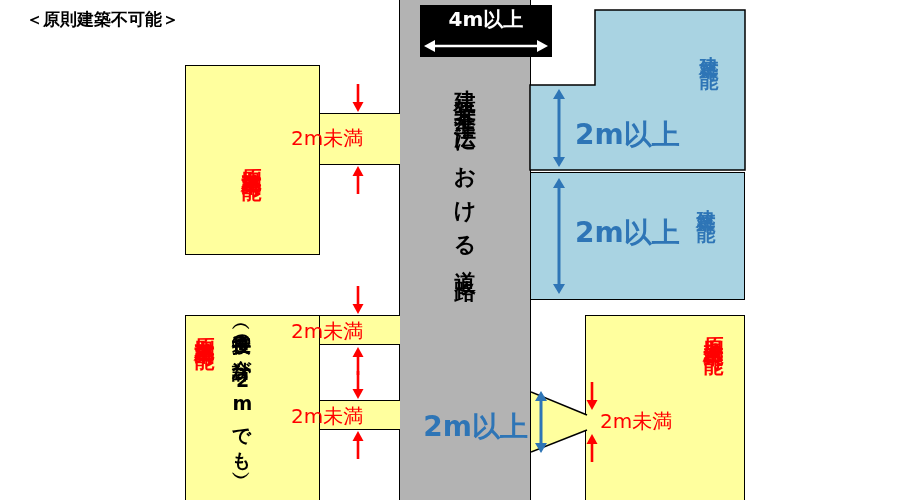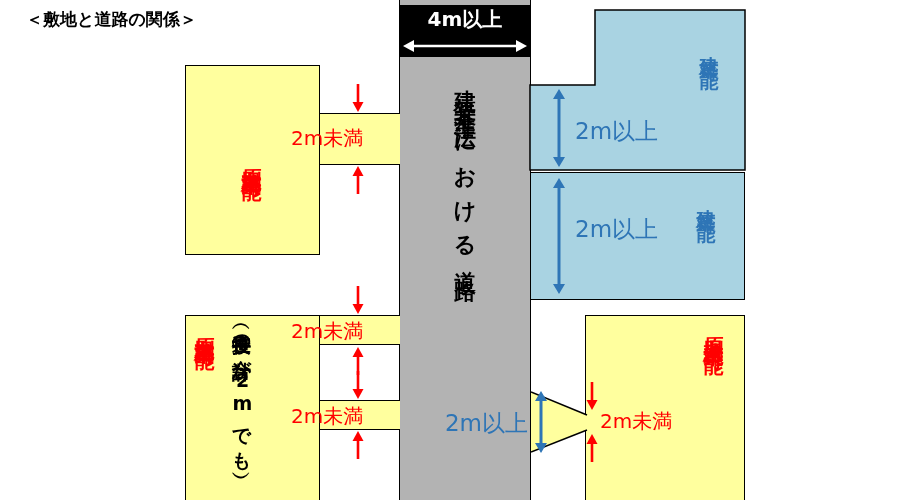--- a/index.html
+++ b/index.html
@@ -7,45 +7,45 @@
   #stage{
     position:relative;width:906px;height:500px;background:#ffffff;overflow:hidden;
     font-family:"DejaVu Sans","Liberation Sans",sans-serif;
     --plot-yellow:#ffff9e;--plot-blue:#a9d3e2;--road-gray:#b3b3b3;
     --alert-red:#ff0000;--info-blue:#2e75b6;--header-black:#000000;
   }
   .abs{position:absolute;}
   .title{left:26px;top:8px;font-size:17px;font-weight:bold;color:#000;}
   .road{left:399px;top:0;width:132px;height:500px;background:var(--road-gray);
         border-left:1px solid #000;border-right:1px solid #000;}
-  .road-header{left:399px;top:5px;width:132px;height:52px;background:var(--header-black);
+  .road-header{left:420px;top:5px;width:132px;height:52px;background:var(--header-black);
         display:flex;flex-direction:column;align-items:center;justify-content:space-between;
         padding:3px 0 4px;}
   .road-header .lbl{color:#fff;font-size:20px;font-weight:bold;line-height:1.1;}
   .road-name-wrap{left:399px;top:72px;width:132px;height:380px;display:flex;
         align-items:flex-start;justify-content:center;}
   .road-name{writing-mode:vertical-rl;text-orientation:upright;font-size:22px;font-weight:bold;
         color:#000;letter-spacing:9px;}
   .plot-yellow{background:var(--plot-yellow);border:1px solid #000;}
   .stub{background:var(--plot-yellow);border-top:1px solid #000;border-bottom:1px solid #000;}
   .plot-blue-rect{background:var(--plot-blue);border:1px solid #000;}
   .vtext{writing-mode:vertical-rl;text-orientation:upright;}
   .status-red{color:var(--alert-red);font-size:20px;font-weight:bold;letter-spacing:2px;}
   .status-blue{color:var(--info-blue);font-size:19px;font-weight:bold;letter-spacing:5px;}
   .note-black{color:#000;font-size:19px;font-weight:bold;line-height:1.5;letter-spacing:1px;}
   .gap-label{color:var(--alert-red);font-size:20px;font-weight:normal;white-space:nowrap;}
-  .width-label-blue{color:var(--info-blue);font-size:23px;font-weight:normal;white-space:nowrap;}
+  .width-label-blue{color:var(--info-blue);font-size:28px;font-weight:bold;white-space:nowrap;}
   .center-flex{display:flex;align-items:center;justify-content:center;}
 </style>
 </head>
 <body>
 
 <div id="stage" style="--plot-yellow: #ffff9e; --plot-blue: #a9d3e2; --road-gray: #b3b3b3; --alert-red: #ff0000; --info-blue: #2e75b6; --header-black: #000000;">
 
-  <div class="abs title">＜敷地と道路の関係＞</div>
+  <div class="abs title">＜原則建築不可能＞</div>
 
   <div class="abs road"></div>
 
   <div class="abs plot-yellow" style="left:185px;top:65px;width:135px;height:190px;"></div>
   <div class="abs stub" style="left:320px;top:113px;width:80px;height:52px;"></div>
   <div class="abs center-flex" style="left:185px;top:70px;width:135px;height:180px;">
     <span class="vtext status-red">原則建築不可能</span>
   </div>
   <div class="abs gap-label" style="left:291px;top:125px;">2m未満</div>
 

